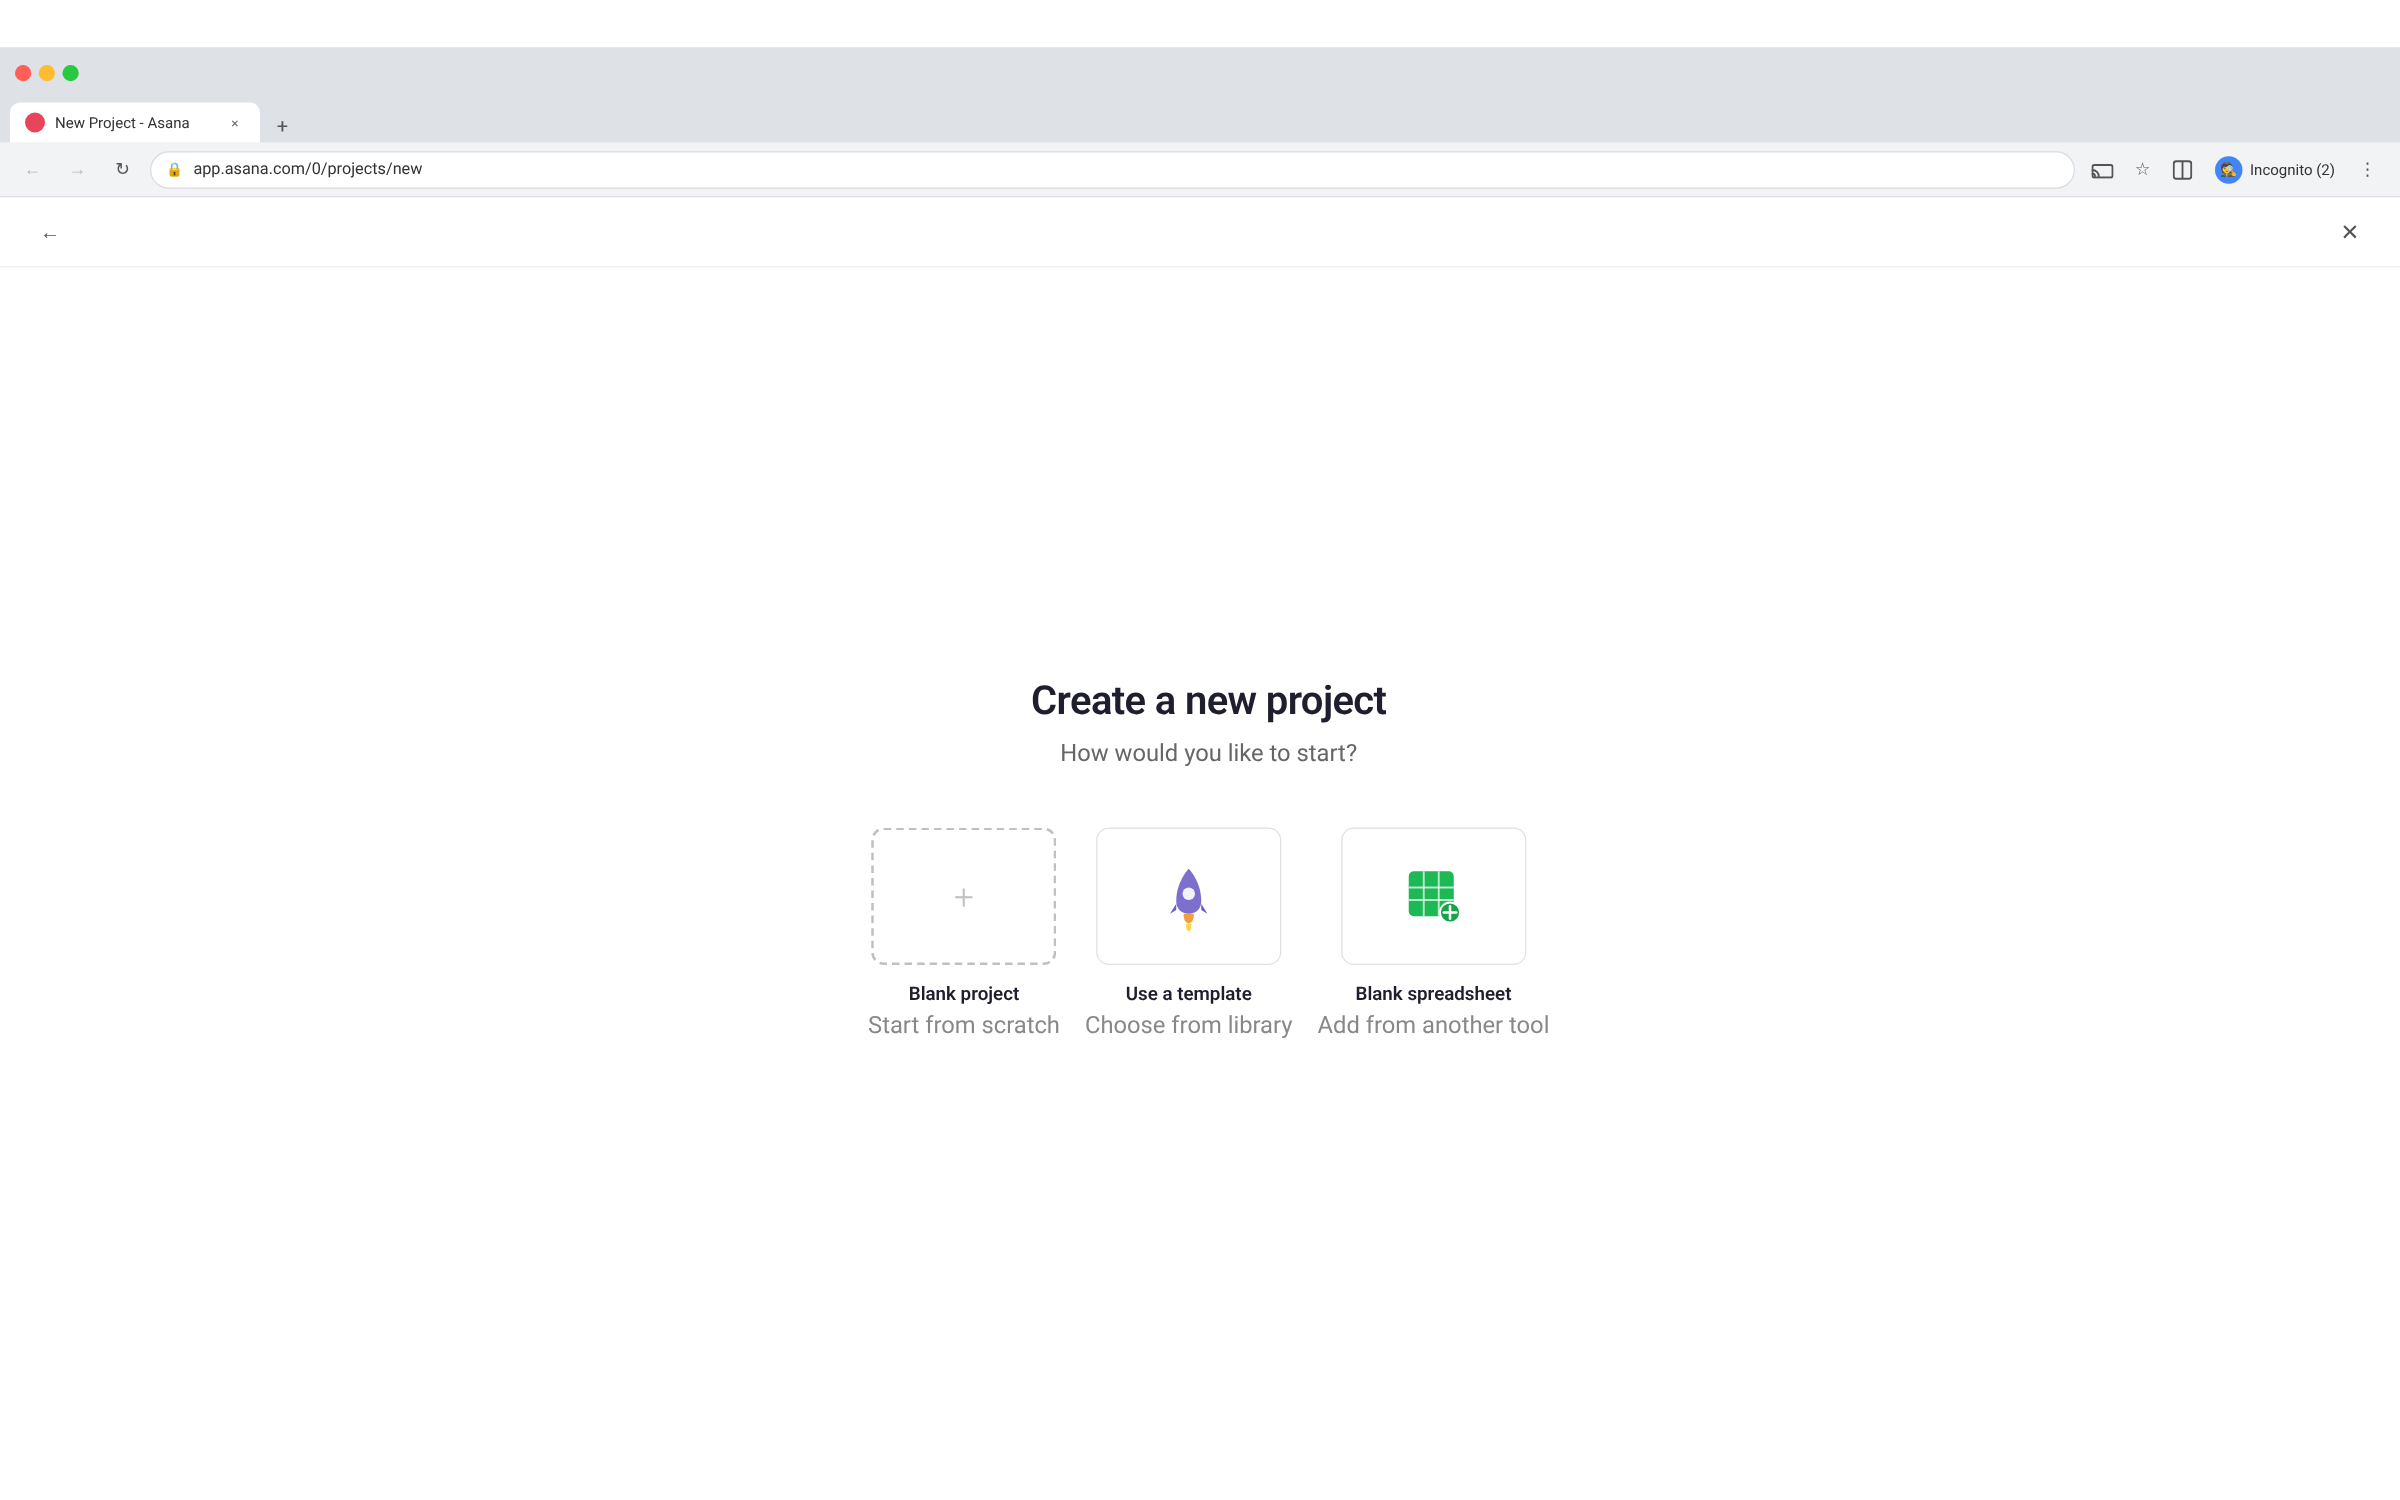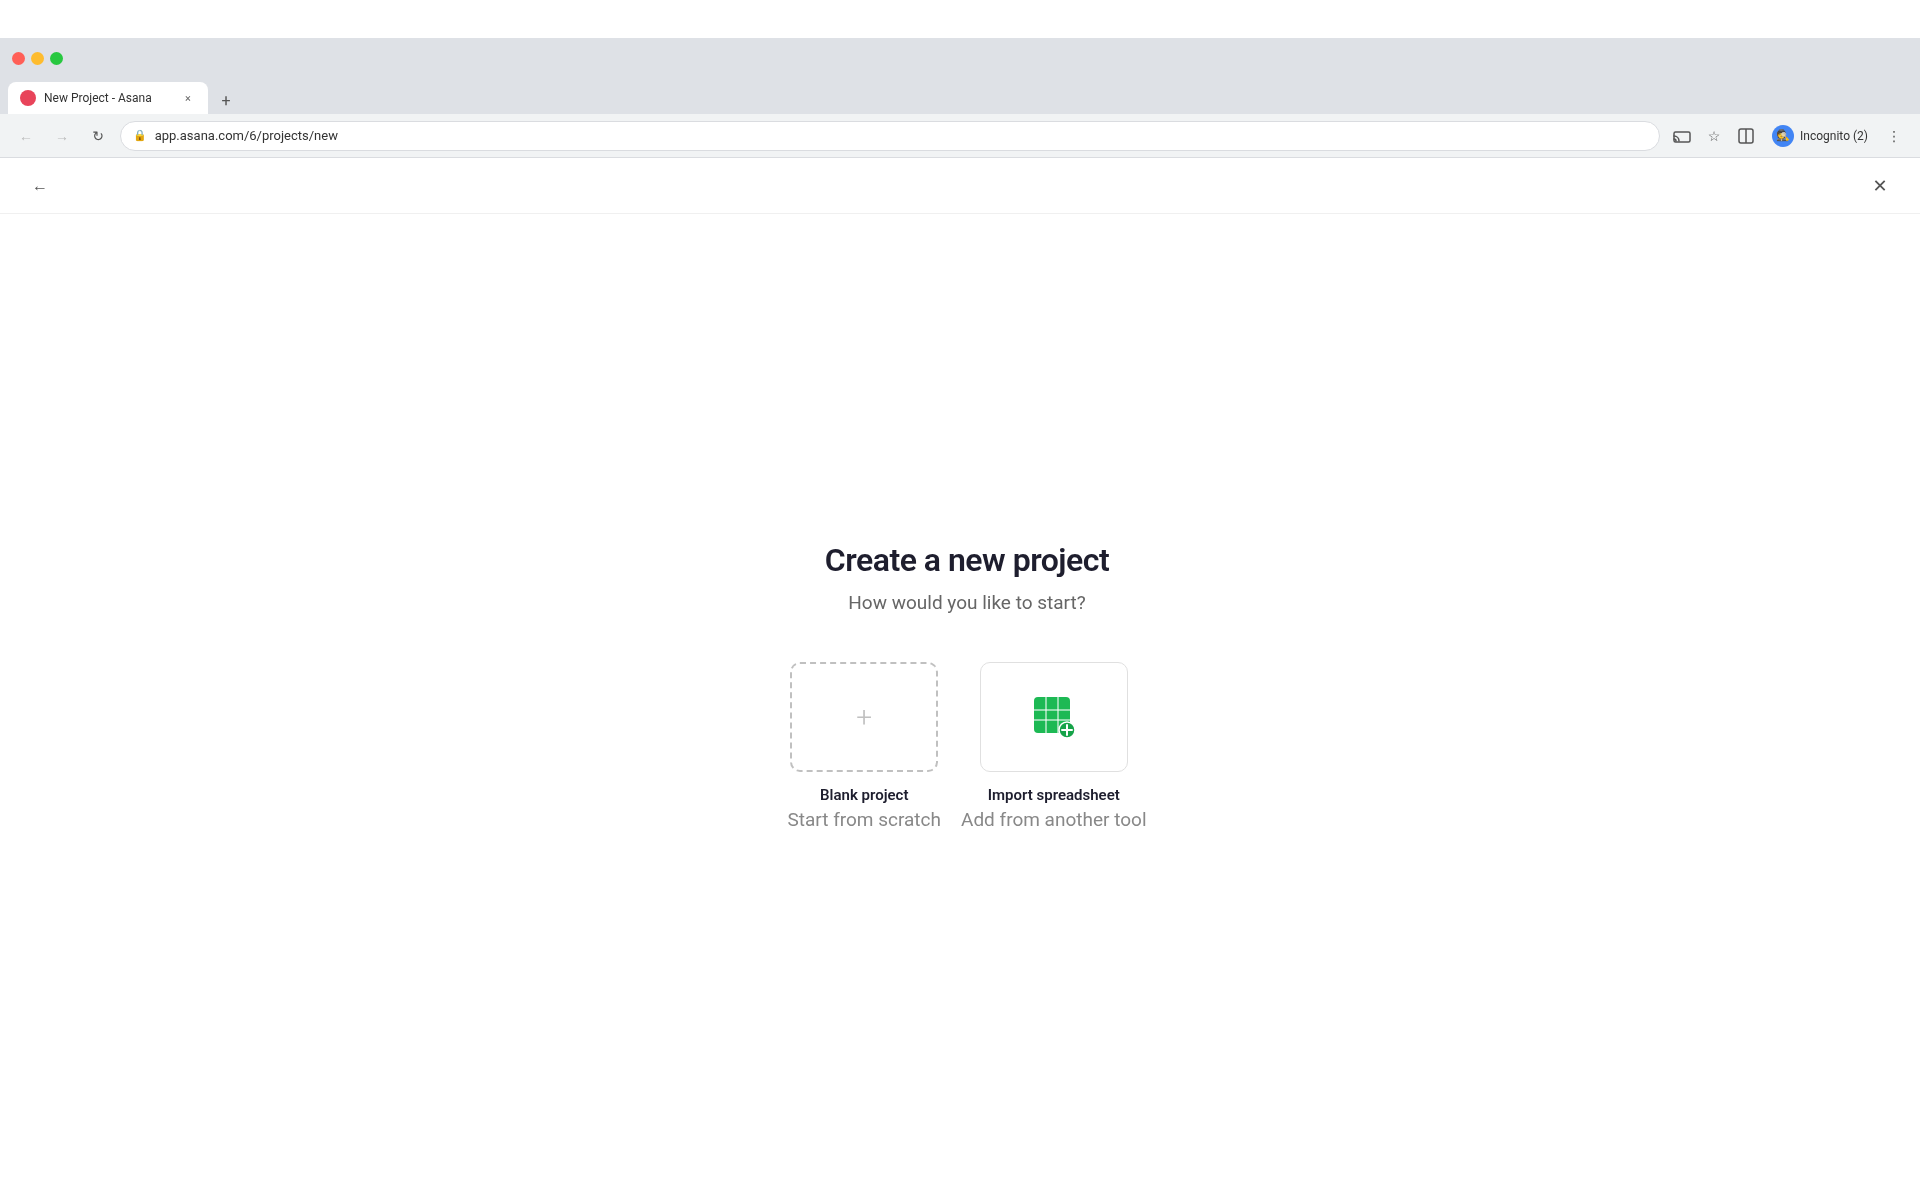--- a/index.html
+++ b/index.html
@@ -338,21 +338,21 @@
     </div>
     <div class="nav-btn disabled">
       <span>→</span>
     </div>
     <div class="nav-btn">
       <span>↻</span>
     </div>
 
     <div class="address-bar">
       <span class="lock-icon">🔒</span>
-      <span class="address-text">app.asana.com/6/projects/new</span>
+      <span class="address-text">app.asana.com/0/projects/new</span>
     </div>
 
     <div class="toolbar-actions">
       <div class="toolbar-icon-btn">
         <svg width="18" height="14" viewBox="0 0 18 14" fill="none">
           <rect x="1" y="3" width="16" height="10" rx="1.5" stroke="#555" stroke-width="1.5" fill="none"></rect>
           <path d="M1 7c2.8 0 5 2.2 5 5" stroke="#555" stroke-width="1.5" stroke-linecap="round" fill="none"></path>
           <path d="M1 10c1.1 0 2 .9 2 2" stroke="#555" stroke-width="1.5" stroke-linecap="round" fill="none"></path>
         </svg>
       </div>
@@ -398,39 +398,60 @@
     <div class="options-row">
 
       <div class="option-card">
         <div class="card-icon-box dashed">
           <span class="plus-icon">+</span>
         </div>
         <span class="card-label">Blank project</span>
         <span class="card-sublabel">Start from scratch</span>
       </div>
 
+      <div class="option-card">
+        <div class="card-icon-box solid">
+
+          <svg width="56" height="60" viewBox="0 0 56 60" fill="none">
+
+            <path d="M28 8C28 8 18 18 18 34C18 40 22 44 28 44C34 44 38 40 38 34C38 18 28 8 28 8Z" fill="#7c6fcd"></path>
+
+            <circle cx="28" cy="28" r="5" fill="white" opacity="0.9"></circle>
+
+            <path d="M18 36L13 44L18 41Z" fill="#6a5ec0"></path>
+
+            <path d="M38 36L43 44L38 41Z" fill="#6a5ec0"></path>
+
+            <path d="M24 44C24 44 23 50 28 52C33 50 32 44 32 44Z" fill="#f0a040"></path>
+
+            <path d="M26 52C26 52 25 57 28 58C31 57 30 52 30 52Z" fill="#fcd34d"></path>
+          </svg>
+        </div>
+        <span class="card-label">Use a template</span>
+        <span class="card-sublabel">Choose from library</span>
+      </div>
 
       <div class="option-card">
         <div class="card-icon-box solid">
 
           <svg width="52" height="52" viewBox="0 0 52 52" fill="none">
 
             <rect x="6" y="6" width="36" height="36" rx="4" fill="#1db954"></rect>
 
             <line x1="6" y1="19" x2="42" y2="19" stroke="white" stroke-width="1.5" opacity="0.7"></line>
             <line x1="6" y1="29" x2="42" y2="29" stroke="white" stroke-width="1.5" opacity="0.7"></line>
 
             <line x1="18" y1="6" x2="18" y2="42" stroke="white" stroke-width="1.5" opacity="0.7"></line>
             <line x1="30" y1="6" x2="30" y2="42" stroke="white" stroke-width="1.5" opacity="0.7"></line>
 
             <circle cx="39" cy="39" r="8" fill="#16a349" stroke="white" stroke-width="1.5"></circle>
             <line x1="39" y1="34" x2="39" y2="44" stroke="white" stroke-width="2" stroke-linecap="round"></line>
             <line x1="34" y1="39" x2="44" y2="39" stroke="white" stroke-width="2" stroke-linecap="round"></line>
           </svg>
         </div>
-        <span class="card-label">Import spreadsheet</span>
+        <span class="card-label">Blank spreadsheet</span>
         <span class="card-sublabel">Add from another tool</span>
       </div>
 
     </div>
   </div>
 
 </div>
 
 </body></html>

